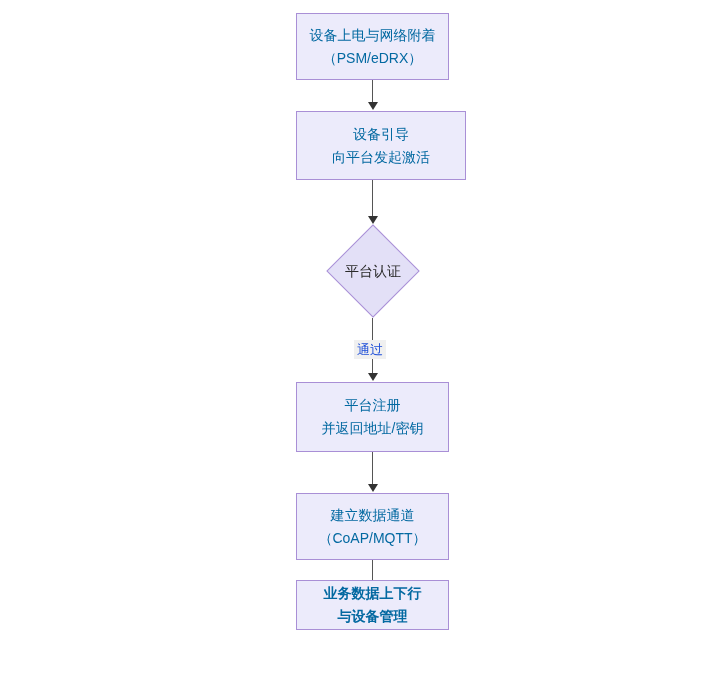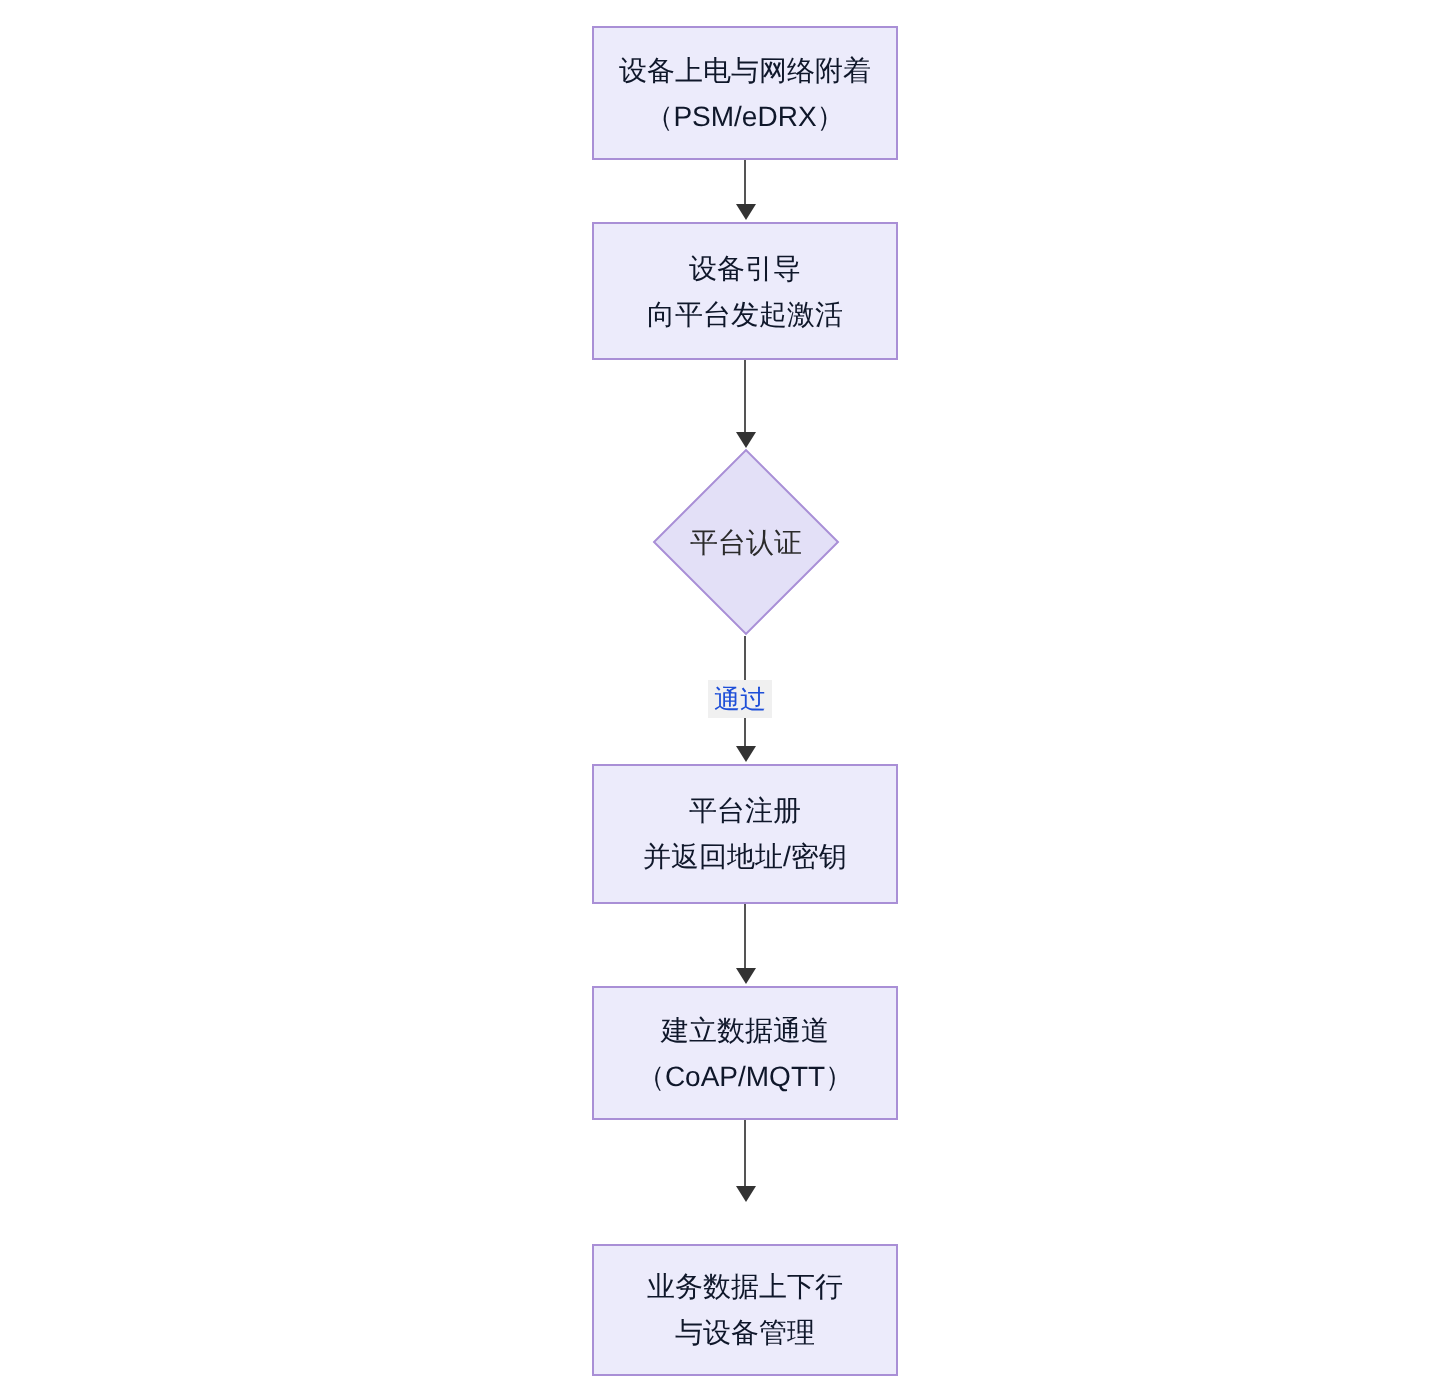--- a/index.html
+++ b/index.html
@@ -53,21 +53,21 @@
     position: absolute;
     box-sizing: border-box;
     background: #ecebfb;
     border: 1px solid #a98fd6;
     display: flex;
     align-items: center;
     justify-content: center;
     text-align: center;
   }
   .node-text {
-    color: #0f172a;
+    color: #0369a1;
     font-size: 14px;
     line-height: 23px;
     white-space: pre-line;
     text-align: center;
   }
 
   
   .node-diamond {
     position: absolute;
     box-sizing: border-box;
@@ -97,21 +97,21 @@
 <div id="flow-canvas">
 
   <div class="node-box" style="left:296px; top:13px; width:153px; height:67px;">
     <div class="node-text">设备上电与网络附着
 （PSM/eDRX）</div>
   </div>
 
   <div class="edge" style="left:372px; top:80px; height:23px;"></div>
   <div class="arrowhead" style="left:368px; top:102px;"></div>
 
-  <div class="node-box" style="left:296px; top:111px; width:153px; height:69px;">
+  <div class="node-box" style="left:296px; top:111px; width:170px; height:69px;">
     <div class="node-text">设备引导
 向平台发起激活</div>
   </div>
 
   <div class="edge" style="left:372px; top:180px; height:37px;"></div>
   <div class="arrowhead" style="left:368px; top:216px;"></div>
 
   <div class="diamond-wrap" style="left:326px; top:224px; width:94px; height:94px;">
     <div class="node-diamond" style="left:14px; top:14px; width:66px; height:66px;"></div>
     <div class="diamond-text">平台认证</div>
@@ -130,18 +130,18 @@
   <div class="arrowhead" style="left:368px; top:484px;"></div>
 
   <div class="node-box" style="left:296px; top:493px; width:153px; height:67px;">
     <div class="node-text">建立数据通道
 （CoAP/MQTT）</div>
   </div>
 
   <div class="edge" style="left:372px; top:560px; height:34px;"></div>
   <div class="arrowhead" style="left:368px; top:593px;"></div>
 
-  <div class="node-box" style="left:296px; top:622px; width:153px; height:66px;">
+  <div class="node-box" style="left:296px; top:580px; width:153px; height:50px;font-weight:bold;">
     <div class="node-text">业务数据上下行
 与设备管理</div>
   </div>
 
 </div>
 
 </body></html>

